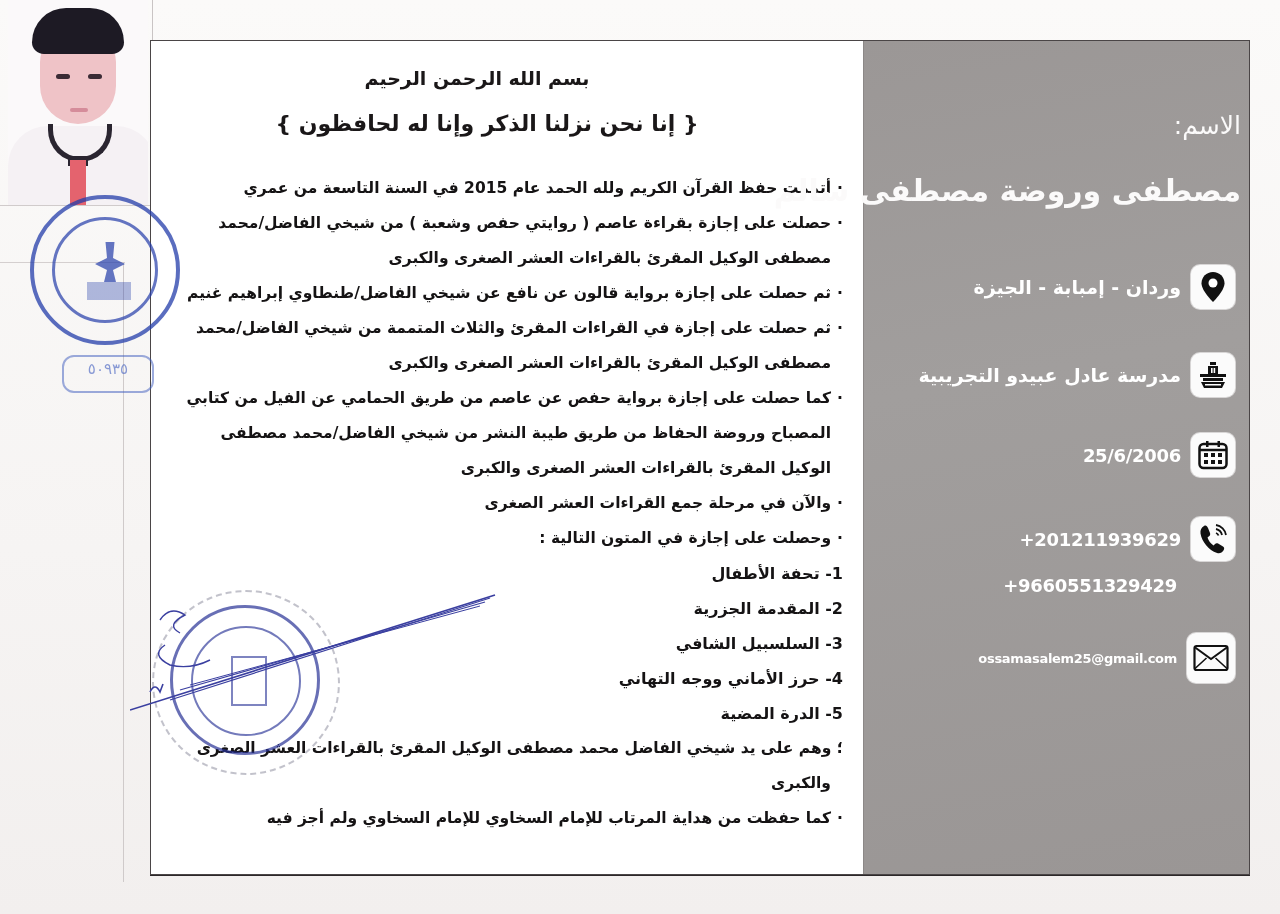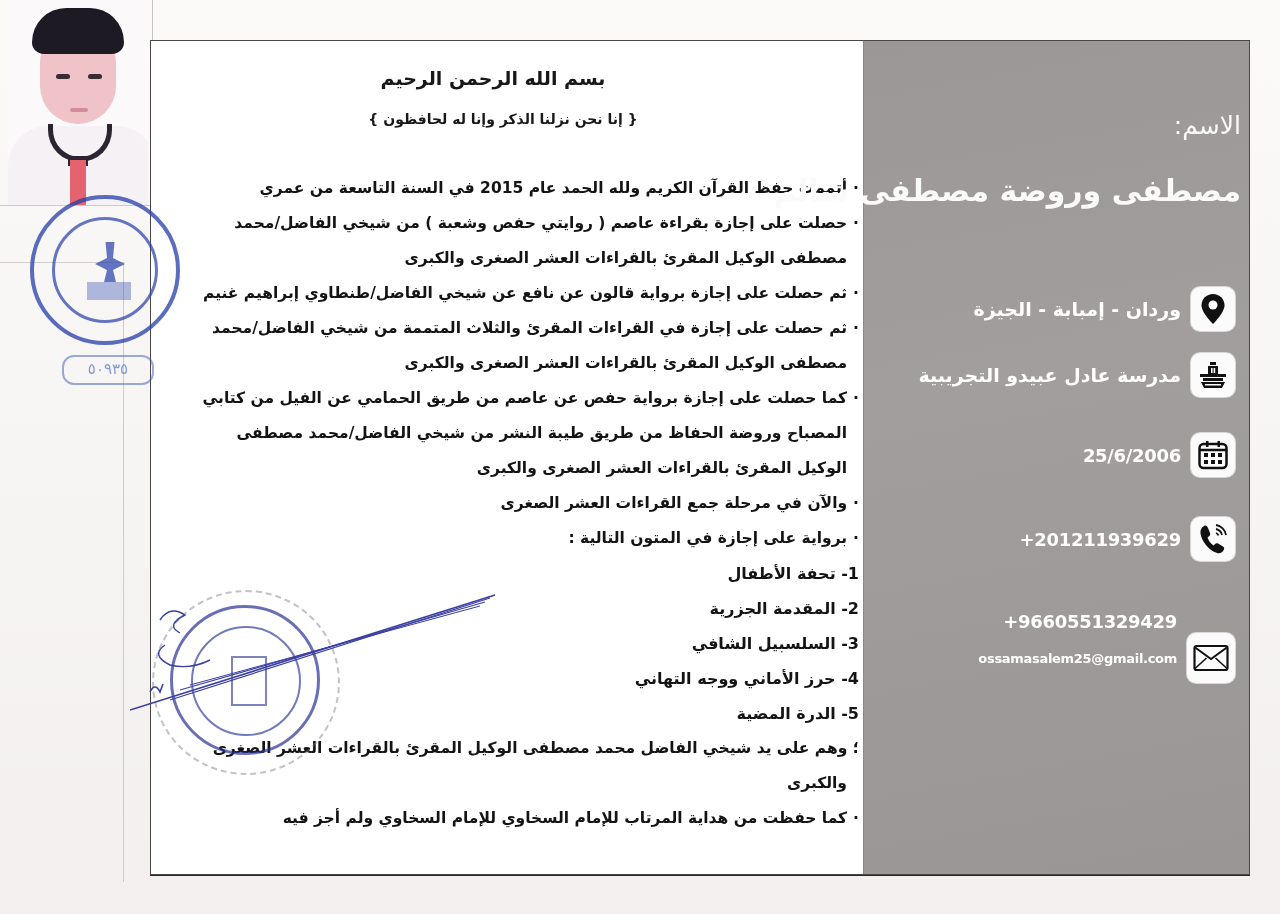--- a/index.html
+++ b/index.html
@@ -82,21 +82,21 @@
     .stamp.a .eagle {
       position: absolute; left: 40px; top: 22px; width: 30px; height: 40px;
       background: rgba(35, 60, 170, 0.7);
       clip-path: polygon(35% 0, 65% 0, 60% 40%, 100% 55%, 60% 70%, 70% 100%, 30% 100%, 40% 70%, 0 55%, 40% 40%);
     }
     .stamp.a .ribbon {
       position: absolute; left: 32px; top: 62px; width: 44px; height: 18px;
       background: rgba(35, 60, 170, 0.35);
     }
     .stamp-number {
-      position: absolute; left: 62px; top: 355px; width: 92px; height: 30px;
+      position: absolute; left: 62px; top: 355px; width: 92px; height: 38px;
       border: 2px solid rgba(60, 90, 190, 0.5); border-radius: 12px;
       color: rgba(60, 90, 190, 0.6); font-size: 15px; text-align: center; line-height: 24px;
       box-sizing: border-box; letter-spacing: 2px;
     }
     .stamp.b { left: 170px; top: 605px; width: 150px; height: 150px; border-color: rgba(40, 50, 150, 0.7); border-width: 3px; }
     .stamp.b .inner {
       position: absolute; left: 18px; top: 18px; width: 110px; height: 110px;
       border-radius: 50%; border: 2px solid rgba(40, 50, 150, 0.65); box-sizing: border-box;
     }
     .stamp.b .emblem {
@@ -113,40 +113,40 @@
 
     
     .card {
       position: absolute; left: 150px; top: 40px; width: 1100px; height: 835px;
       border: 1.5px solid #4a4546;
       box-sizing: border-box;
       background: #ffffff;
       box-shadow: 0 1px 0 #2c2829;
     }
     .content {
-      position: absolute; left: 16px; top: 0; width: 712px; height: 100%;
+      position: absolute; left: 0; top: 0; width: 712px; height: 100%;
       background: transparent;
     }
     .sidebar {
       position: absolute; left: 712px; top: 0; width: 385px; height: 100%;
       background: linear-gradient(170deg, #9b9796 0%, #a19e9d 40%, #9a9695 100%);
       border-left: 1px solid #8c8887;
     }
 
     
     .basmala {
       position: absolute; left: 0; top: 26px; width: 712px;
       text-align: center; direction: rtl;
       font-family: "DejaVu Sans", sans-serif; font-size: 19px; color: #1a1718; font-weight: bold;
       transform: translateX(-30px);
     }
     .verse {
       position: absolute; left: 0; top: 70px; width: 712px;
       text-align: center; direction: rtl;
-      font-family: "DejaVu Sans", sans-serif; font-size: 14px; color: #1a1718; font-weight: bold;
+      font-family: "DejaVu Sans", sans-serif; font-size: 22px; color: #1a1718; font-weight: bold;
       transform: translateX(-20px);
     }
 
     
     .lines {
       position: absolute; right: 20px; top: 130px; width: 700px;
       direction: rtl; text-align: right;
       font-family: "DejaVu Sans", sans-serif; font-weight: bold;
       font-size: 15.5px; color: #151314;
     }
@@ -179,21 +179,20 @@
     .info-text {
       margin-right: 10px; color: #ffffff; font-weight: bold; font-size: 19px;
       direction: rtl; white-space: nowrap;
       font-family: "DejaVu Sans", sans-serif;
     }
     .info-text.ltr { direction: ltr; font-size: 18px; letter-spacing: -0.3px; }
     .phone2 {
       position: absolute; right: 72px; top: 534px;
       color: #fff; font-weight: bold; font-size: 18px; letter-spacing: -0.3px;
       font-family: "DejaVu Sans", sans-serif;
-      margin-top: 36px;
     }
   </style>
 </head>
 <body>
 
 <div class="page">
   <div class="scan-line-v"></div>
   <div class="scan-line-h"></div>
   <div class="scan-line-h2"></div>
   <div class="scan-line-v2"></div>
@@ -207,39 +206,39 @@
         <div class="line"><span class="bullet">·</span><span>أتممت حفظ القرآن الكريم ولله الحمد عام 2015 في السنة التاسعة من عمري</span></div>
         <div class="line"><span class="bullet">·</span><span>حصلت على إجازة بقراءة عاصم ( روايتي حفص وشعبة ) من شيخي الفاضل/محمد</span></div>
         <div class="line indent"><span>مصطفى الوكيل المقرئ بالقراءات العشر الصغرى والكبرى</span></div>
         <div class="line"><span class="bullet">·</span><span>ثم حصلت على إجازة برواية قالون عن نافع عن شيخي الفاضل/طنطاوي إبراهيم غنيم</span></div>
         <div class="line"><span class="bullet">·</span><span>ثم حصلت على إجازة في القراءات المقرئ والثلاث المتممة من شيخي الفاضل/محمد</span></div>
         <div class="line indent"><span>مصطفى الوكيل المقرئ بالقراءات العشر الصغرى والكبرى</span></div>
         <div class="line"><span class="bullet">·</span><span>كما حصلت على إجازة برواية حفص عن عاصم من طريق الحمامي عن الفيل من كتابي</span></div>
         <div class="line indent"><span>المصباح وروضة الحفاظ من طريق طيبة النشر من شيخي الفاضل/محمد مصطفى</span></div>
         <div class="line indent"><span>الوكيل المقرئ بالقراءات العشر الصغرى والكبرى</span></div>
         <div class="line"><span class="bullet">·</span><span>والآن في مرحلة جمع القراءات العشر الصغرى</span></div>
-        <div class="line"><span class="bullet">·</span><span>برواية على إجازة في المتون التالية :</span></div>
+        <div class="line"><span class="bullet">·</span><span>وحصلت على إجازة في المتون التالية :</span></div>
 
         <div class="line item">1- تحفة الأطفال</div>
         <div class="line item">2- المقدمة الجزرية</div>
         <div class="line item">3- السلسبيل الشافي</div>
         <div class="line item">4- حرز الأماني ووجه التهاني</div>
         <div class="line item">5- الدرة المضية</div>
 
         <div class="line"><span>؛ وهم على يد شيخي الفاضل محمد مصطفى الوكيل المقرئ بالقراءات العشر الصغرى</span></div>
         <div class="line indent"><span>والكبرى</span></div>
         <div class="line"><span class="bullet">·</span><span>كما حفظت من هداية المرتاب للإمام السخاوي للإمام السخاوي ولم أجز فيه</span></div>
       </div>
     </div>
 
     <div class="sidebar">
       <div class="name-label">الاسم:</div>
       <div class="full-name">مصطفى وروضة مصطفى سالم</div>
 
-      <div class="info-row" style="top:246px;justify-content:flex-end;">
+      <div class="info-row" style="top:224px;justify-content:flex-end;">
         <div class="icon-box">
           <svg width="26" height="32" viewBox="0 0 26 32">
               <path d="M13 1C6.4 1 1.5 6 1.5 12.3 1.5 20 13 31 13 31s11.5-11 11.5-18.7C24.5 6 19.6 1 13 1z" fill="#111"></path>
               <circle cx="13" cy="12" r="4.5" fill="#fff"></circle>
             </svg>
         </div>
         <div class="info-text">وردان - إمبابة - الجيزة</div>
       </div>
 
       <div class="info-row" style="top:312px;justify-content:space-between;">

